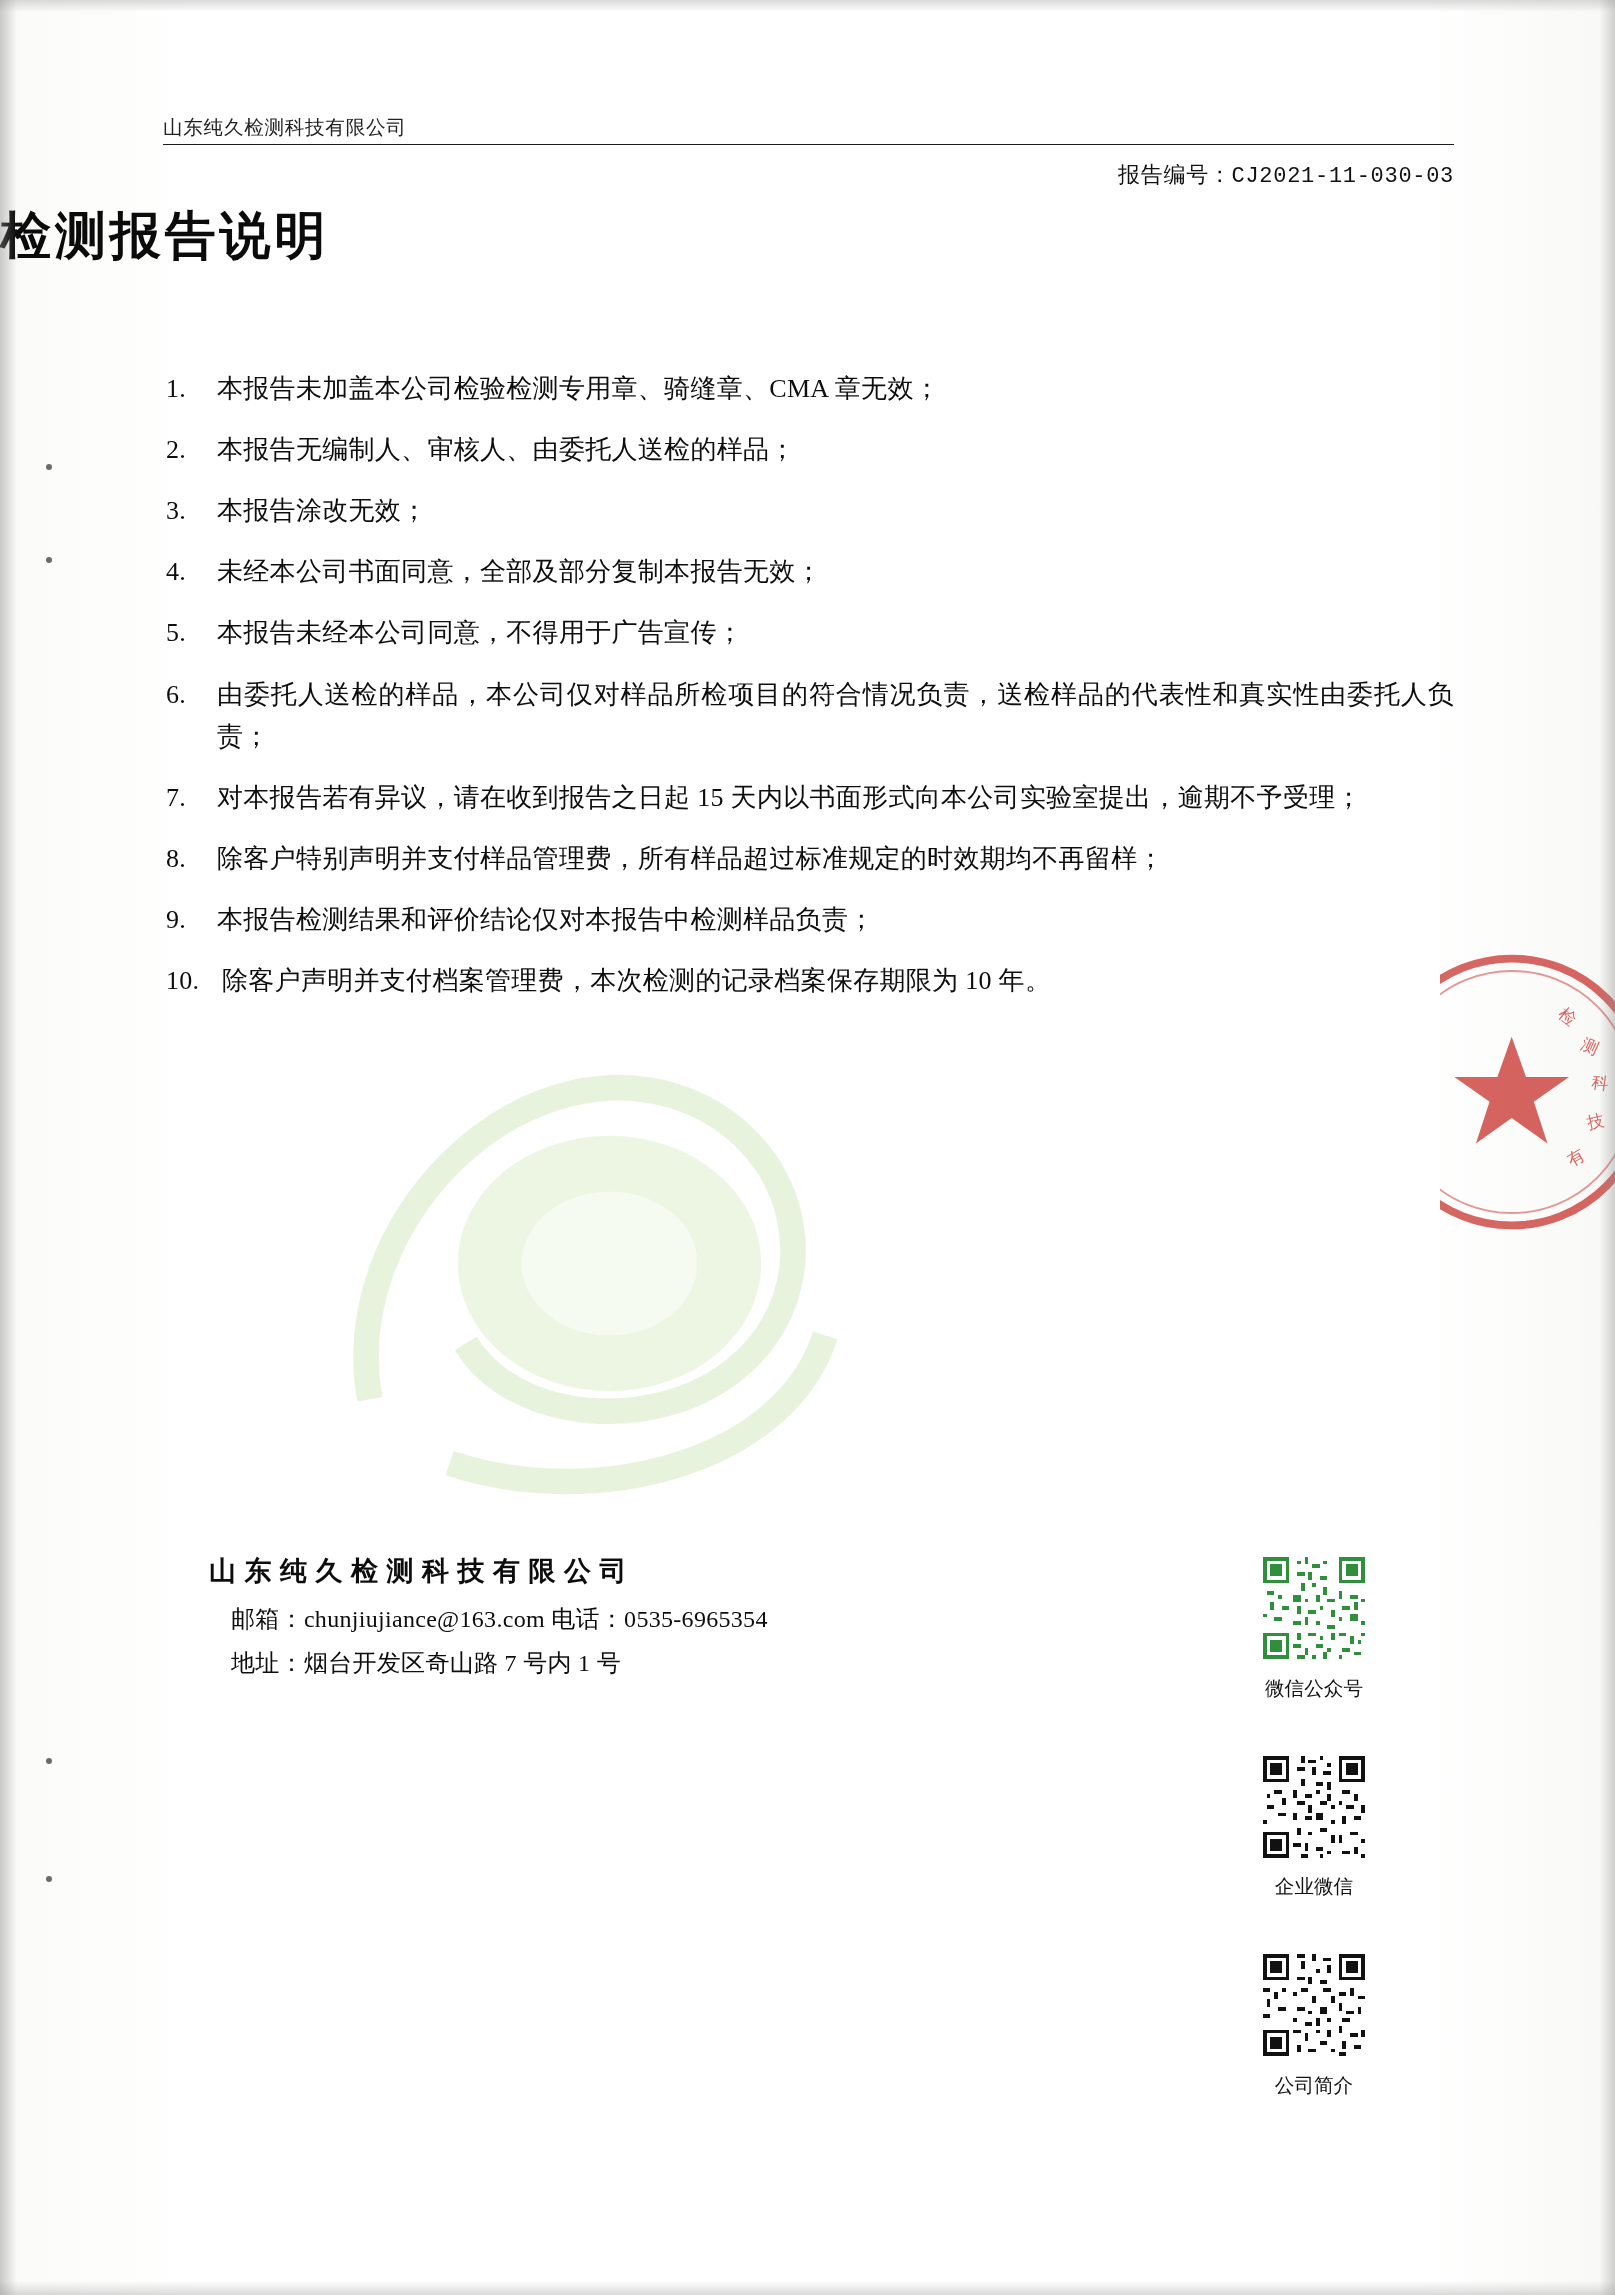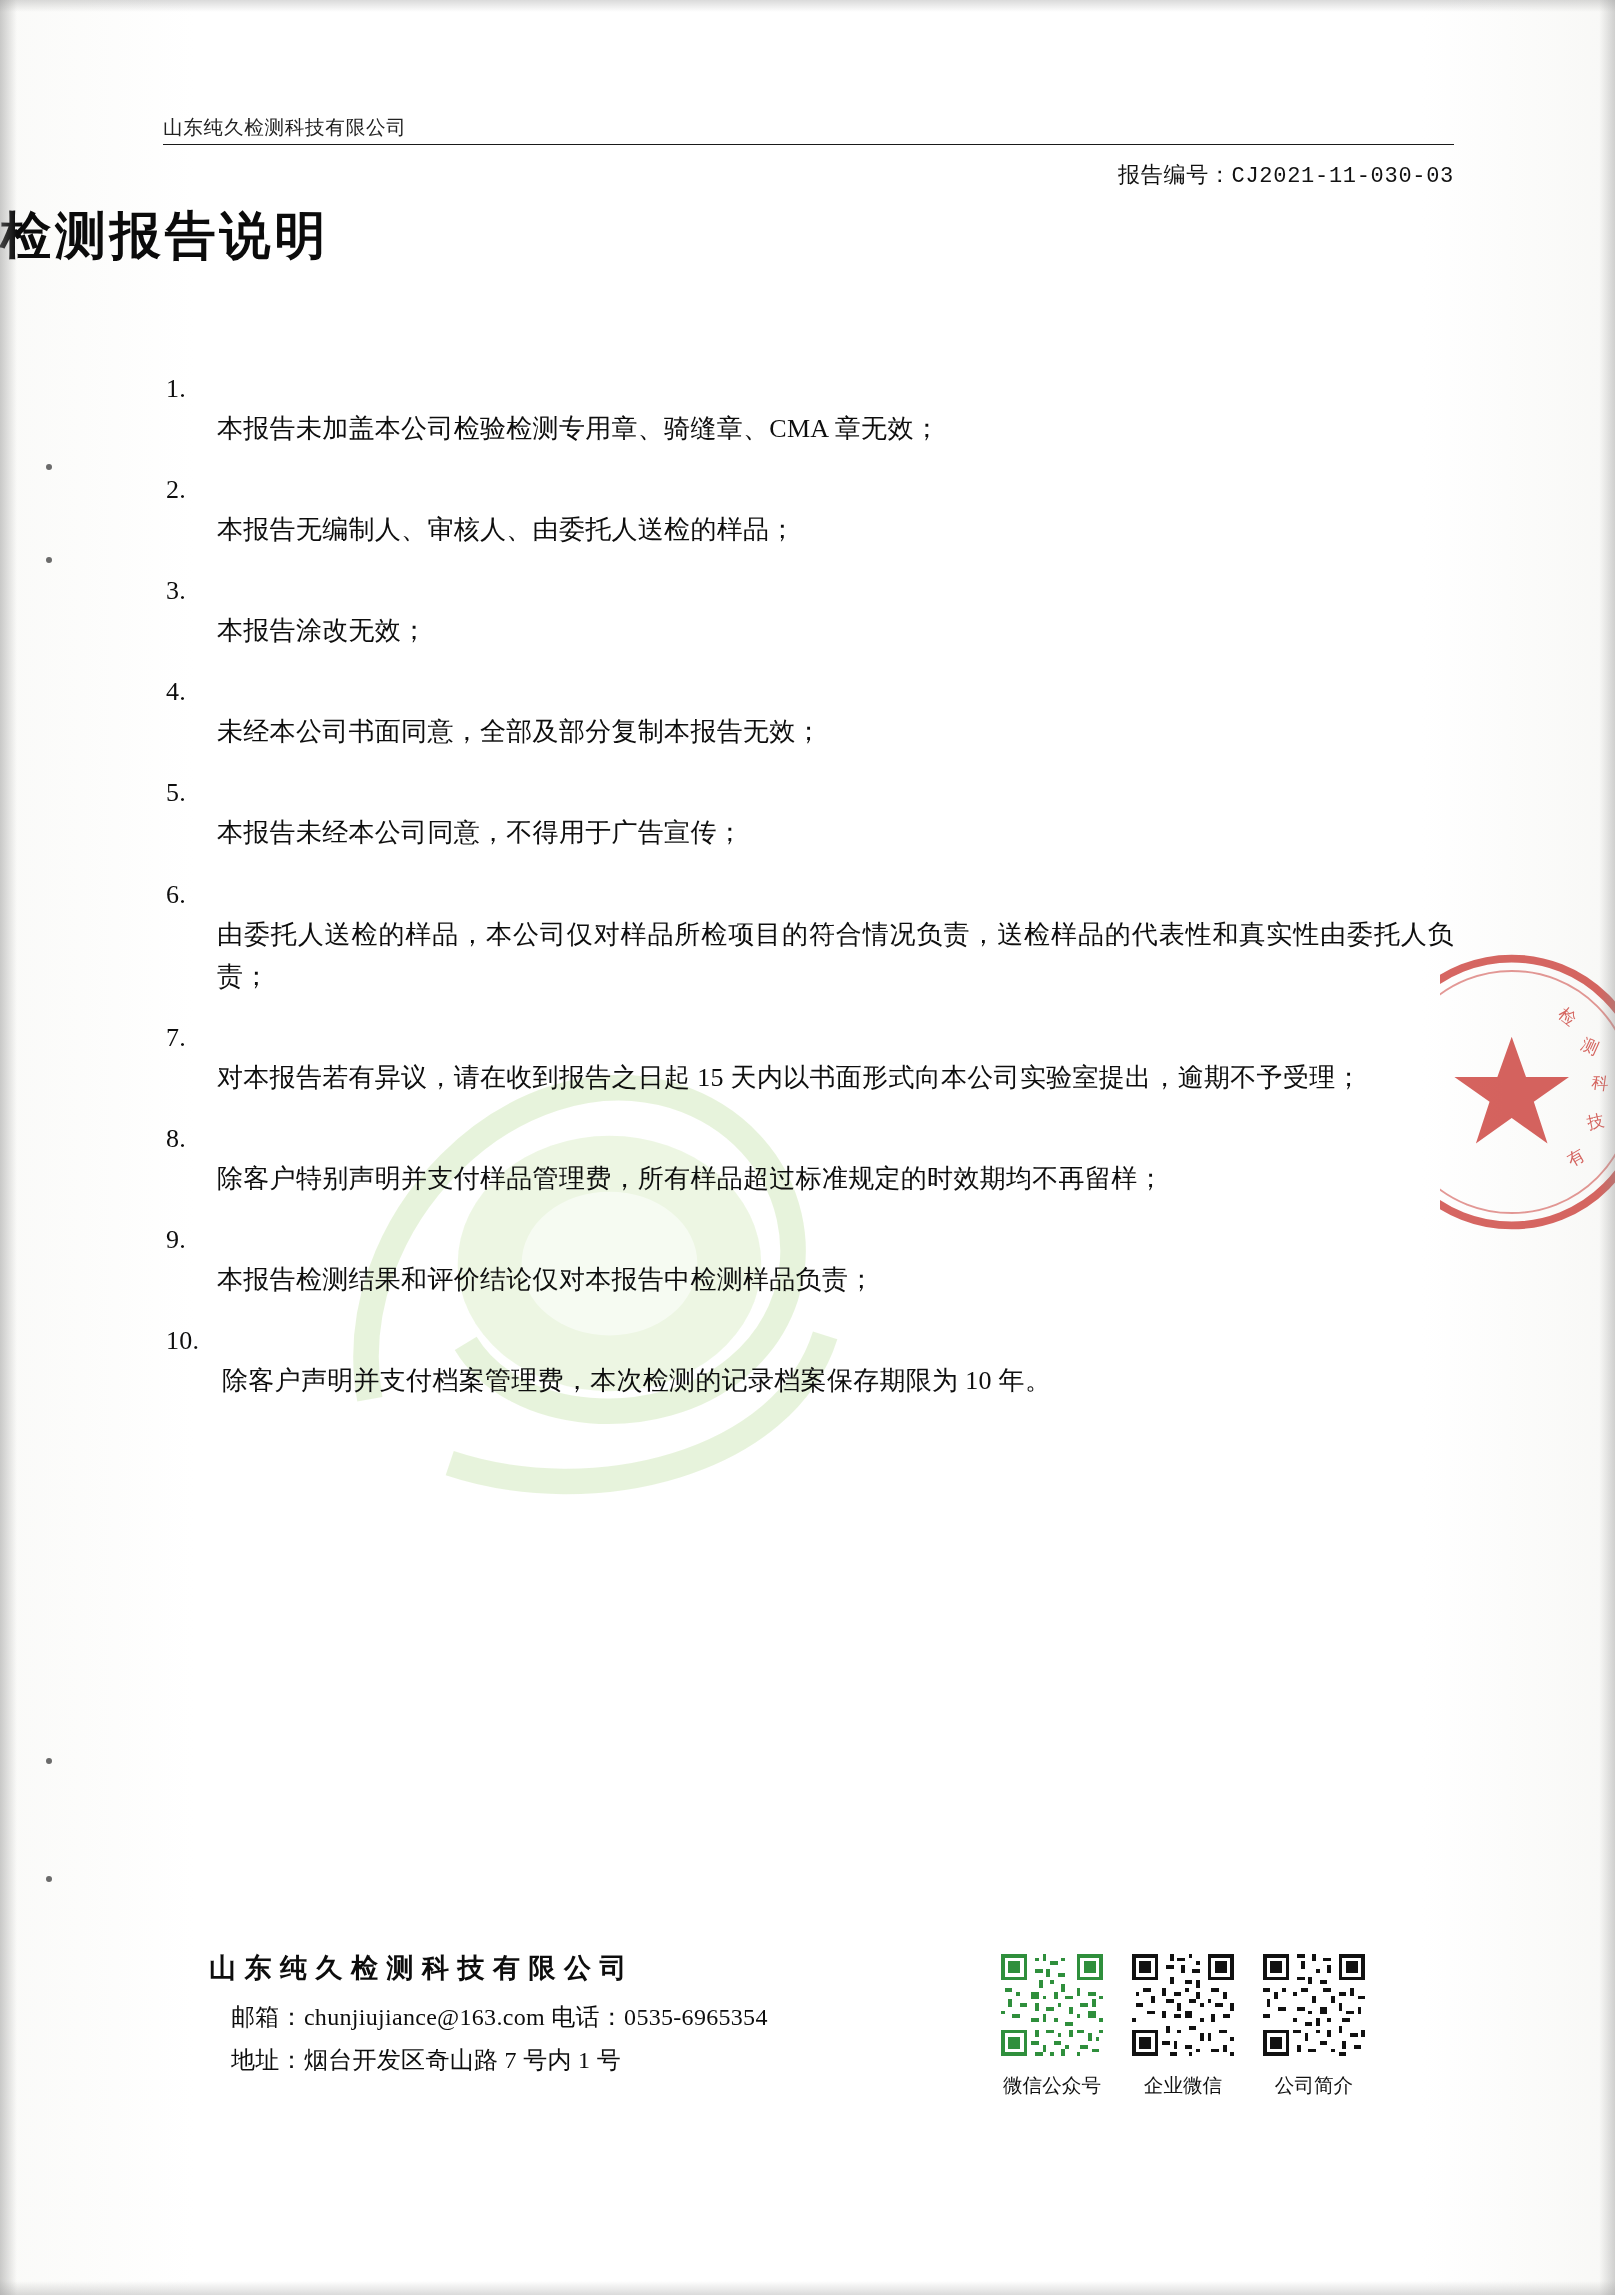--- a/index.html
+++ b/index.html
@@ -120,21 +120,20 @@
     flex: 0 0 auto;
     width: 51px;
     text-align: left;
     white-space: nowrap;
   }
   .clause.wide .num { width: 56px; }
   .clause .text {
     flex: 1 1 auto;
     text-align: justify;
     text-justify: inter-ideograph;
-    margin-top: 40px;
   }
 
   
   .watermark {
     position: absolute;
     left: 274px;
     top: 978px;
     width: 639px;
     height: 587px;
     opacity: 0.18;
@@ -187,22 +186,23 @@
   .footer-line {
     font-weight: normal;
     font-size: 24px;
     letter-spacing: 0.3px;
     margin-bottom: 11.7px;
     white-space: nowrap;
     margin-left: 22px;
   }
   .footer-right {
     display: flex;
-    gap: 21px;
+    gap: 50px;
     margin-right: 46px;
+    flex-direction: column;
   }
   .qr-block {
     text-align: center;
   }
   .qr-code {
     width: 110px;
     height: 110px;
     display: block;
     border: 0;
   }

